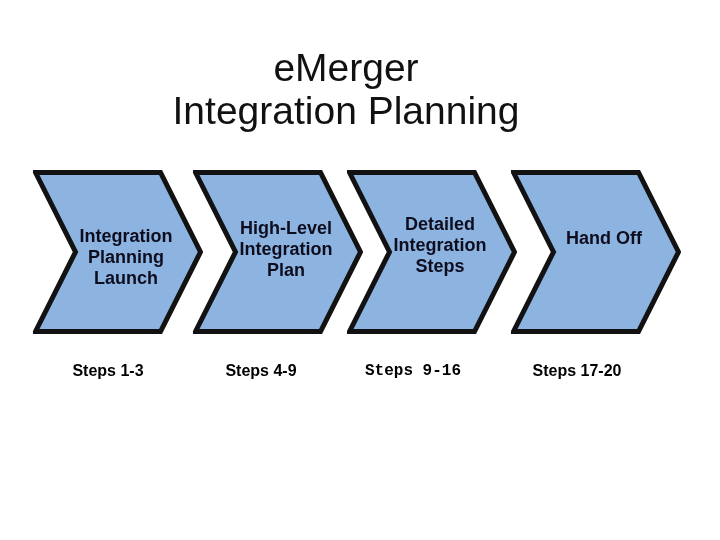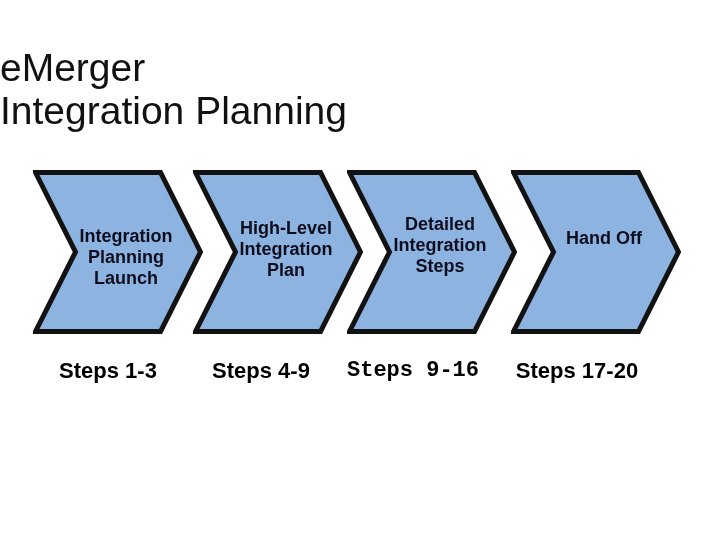--- a/index.html
+++ b/index.html
@@ -5,20 +5,21 @@
   html, body { margin: 0; padding: 0; }
   body {
     width: 720px; height: 540px;
     background: var(--page-bg, #fff);
     font-family: "Liberation Sans", sans-serif;
     position: relative; overflow: hidden;
   }
 
   .slide-title {
     position: absolute; top: 46px; left: 0; width: 692px;
+    text-align: center;
     font-size: 39px; line-height: 43px; font-weight: 400;
     color: var(--title-text, #111);
     white-space: pre-line;
   }
 
   .stage {
     position: absolute; top: 170px;
     width: 170px; height: 164px;
   }
   .stage svg { position: absolute; left: 0; top: 0; display: block; }
@@ -43,21 +44,21 @@
   .s2 { left: 347px; }
   .s3 { left: 511px; }
   .s0 .label { transform: translateY(5px); }
   .s1 .label { transform: translateY(-3px); }
   .s2 .label { transform: translateY(-7px); }
   .s3 .label { transform: translateY(-14px); }
 
   .steps-label {
     position: absolute; top: 359px; width: 170px;
     text-align: center;
-    font-weight: bold; font-size: 22px; line-height: 24px;
+    font-weight: bold; font-size: 16px; line-height: 24px;
     color: var(--steps-text, #000);
   }
   .p0 { left: 23px; }
   .p1 { left: 176px; }
   .p2 { left: 328px; font-family: Liberation Mono, monospace; }
   .p3 { left: 492px; }
 </style>
 </head>
 <body>
 

